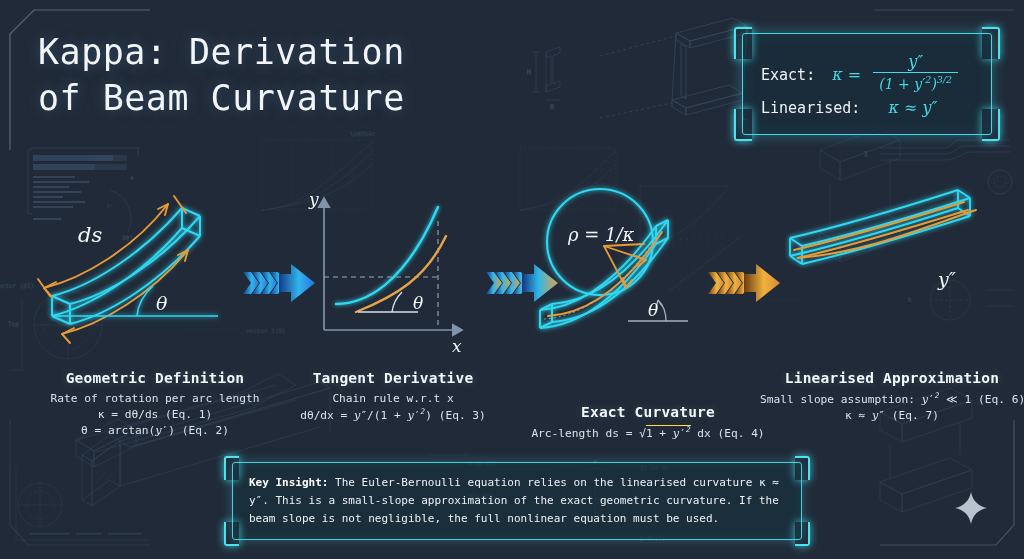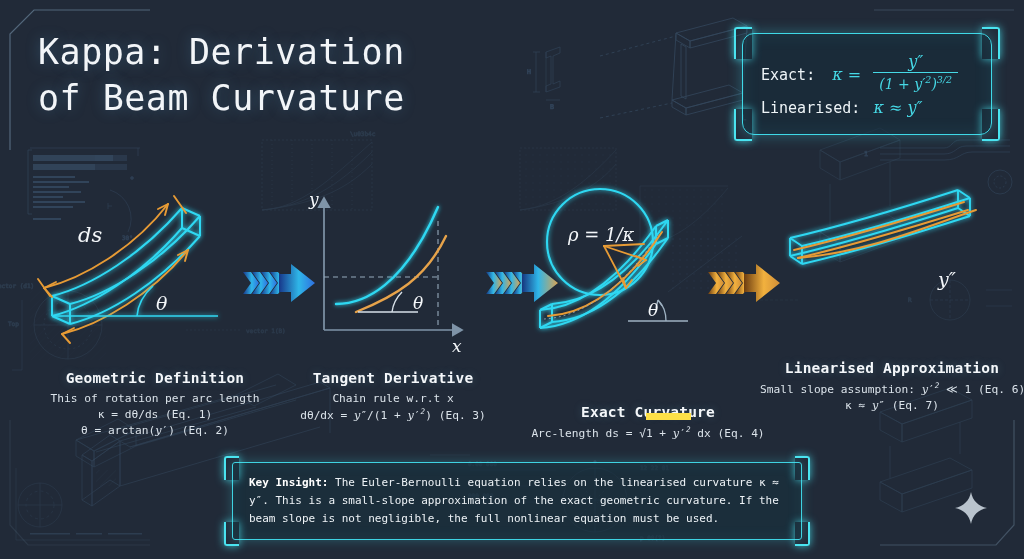--- a/index.html
+++ b/index.html
@@ -26,21 +26,21 @@
     font-size:35px;line-height:1.32;
     font-weight:400;
     letter-spacing:0.5px;
     text-shadow:0 0 14px rgba(90,160,210,.35);
     white-space:pre;
   }
   
   #formula-card{
     position:absolute;left:742px;top:33px;width:248px;height:100px;
     border:1.5px solid #3fd9e8;
-    border-radius:12px;
+    border-radius:3px;
     background:rgba(22,44,58,.55);
     box-shadow:0 0 14px rgba(63,217,232,.35),inset 0 0 18px rgba(63,217,232,.10);
   }
   .brk{position:absolute;width:16px;height:30px;border:2.5px solid #4ae4f0;
        box-shadow:0 0 8px rgba(74,228,240,.8);}
   .brk.tl{left:-9px;top:-7px;border-right:none;border-bottom:none;border-top-left-radius:3px;}
   .brk.bl{left:-9px;bottom:-7px;border-right:none;border-top:none;border-bottom-left-radius:3px;}
   .brk.tr{right:-9px;top:-7px;border-left:none;border-bottom:none;border-top-right-radius:3px;}
   .brk.br{right:-9px;bottom:-7px;border-left:none;border-top:none;border-bottom-right-radius:3px;}
   .frow{position:absolute;left:18px;color:#eef4f7;font-size:15px;white-space:nowrap;}
@@ -61,21 +61,21 @@
   .arrow{position:absolute;top:258px;width:76px;height:50px;}
   #arrow-1{left:243px;} #arrow-2{left:486px;} #arrow-3{left:708px;}
   
   .caption{position:absolute;text-align:center;color:#e9eef3;}
   .cap-title{font-size:14.5px;font-weight:700;letter-spacing:.2px;color:#f4f7fa;margin-bottom:5px;
              text-shadow:0 0 8px rgba(120,190,220,.25);}
   .cap-line{font-size:11.2px;line-height:1.42;color:#dbe3ea;white-space:nowrap;}
   #caption-1{left:20px;top:370px;width:270px;}
   #caption-2{left:264px;top:370px;width:258px;}
   #caption-3{left:512px;top:370px;width:272px;margin-top:34px;}
-  #caption-4{left:760px;top:360px;width:264px;}
+  #caption-4{left:760px;top:370px;width:264px;}
   .mi{font-family:"DejaVu Serif","Liberation Serif",serif;font-style:italic;}
   
   #insight{
     position:absolute;left:232px;top:462px;width:570px;
     border:1.4px solid #3fd3e2;border-radius:3px;
     background:rgba(24,48,61,.62);
     box-shadow:0 0 12px rgba(63,211,226,.30),inset 0 0 16px rgba(63,211,226,.08);
     padding:11px 16px 12px 16px;
     box-sizing:border-box;
   }
@@ -293,21 +293,21 @@
       <span class="lbl">Exact:</span>
       <span class="math" style="margin-left:8px">κ =</span>
       <span class="frac math">
         <span class="num">y″</span>
         <span class="den">(1 + y′<sup class="s">2</sup>)<sup class="s">3/2</sup></span>
       </span>
     </div>
 
     <div class="frow" id="frow-lin">
       <span class="lbl">Linearised:</span>
-      <span class="math" style="margin-left:4px">κ ≈ y″</span>
+      <span class="math" style="margin-left:19px">κ ≈ y″</span>
     </div>
   </div>
 
   <div class="panel" id="panel-1">
     <svg width="236" height="180" viewBox="0 0 236 180">
       <defs>
         <filter id="g1" x="-60%" y="-60%" width="220%" height="220%">
           <feGaussianBlur stdDeviation="2.6" result="b"></feGaussianBlur>
           <feMerge>
               <feMergeNode in="b"></feMergeNode>
@@ -496,34 +496,34 @@
         <path d="M9 14 L17 14 L25 25 L17 36 L9 36 L17 25 Z"></path>
         <path d="M18 14 L26 14 L34 25 L26 36 L18 36 L26 25 Z"></path>
         <path d="M27 14 L35 14 L43 25 L35 36 L27 36 L35 25 Z"></path>
         <path d="M36 16 L48 16 L48 6 L72 25 L48 44 L48 34 L36 34 Z"></path>
       </g>
     </svg>
   </div>
 
   <div class="caption" id="caption-1">
     <div class="cap-title">Geometric Definition</div>
-    <div class="cap-line">This of rotation per arc length</div>
+    <div class="cap-line">Rate of rotation per arc length</div>
     <div class="cap-line">κ = dθ/ds (Eq. 1)</div>
     <div class="cap-line">θ = arctan(<span class="mi">y</span>′) (Eq. 2)</div>
   </div>
 
   <div class="caption" id="caption-2">
     <div class="cap-title">Tangent Derivative</div>
     <div class="cap-line">Chain rule w.r.t x</div>
     <div class="cap-line">dθ/dx = <span class="mi">y</span>″/(1 + <span class="mi">y</span>′<sup class="s">2</sup>) (Eq. 3)</div>
   </div>
 
   <div class="caption" id="caption-3">
     <div class="cap-title">Exact Curvature</div>
-    <div class="cap-line">Arc-length ds = √<span style="border-top:7px solid #fde047;padding-top:7px">1 + <span class="mi">y</span>′<sup class="s">2</sup></span> dx (Eq. 4)</div>
+    <div class="cap-line">Arc-length ds = √<span style="border-top:1px solid #fde047;padding-top:1px">1 + <span class="mi">y</span>′<sup class="s">2</sup></span> dx (Eq. 4)</div>
   </div>
 
   <div class="caption" id="caption-4">
     <div class="cap-title">Linearised Approximation</div>
     <div class="cap-line">Small slope assumption: <span class="mi">y</span>′<sup class="s">2</sup> ≪ 1 (Eq. 6)</div>
     <div class="cap-line">κ ≈ <span class="mi">y</span>″ (Eq. 7)</div>
   </div>
 
   <div id="insight">
     <span class="brk tl"></span>

